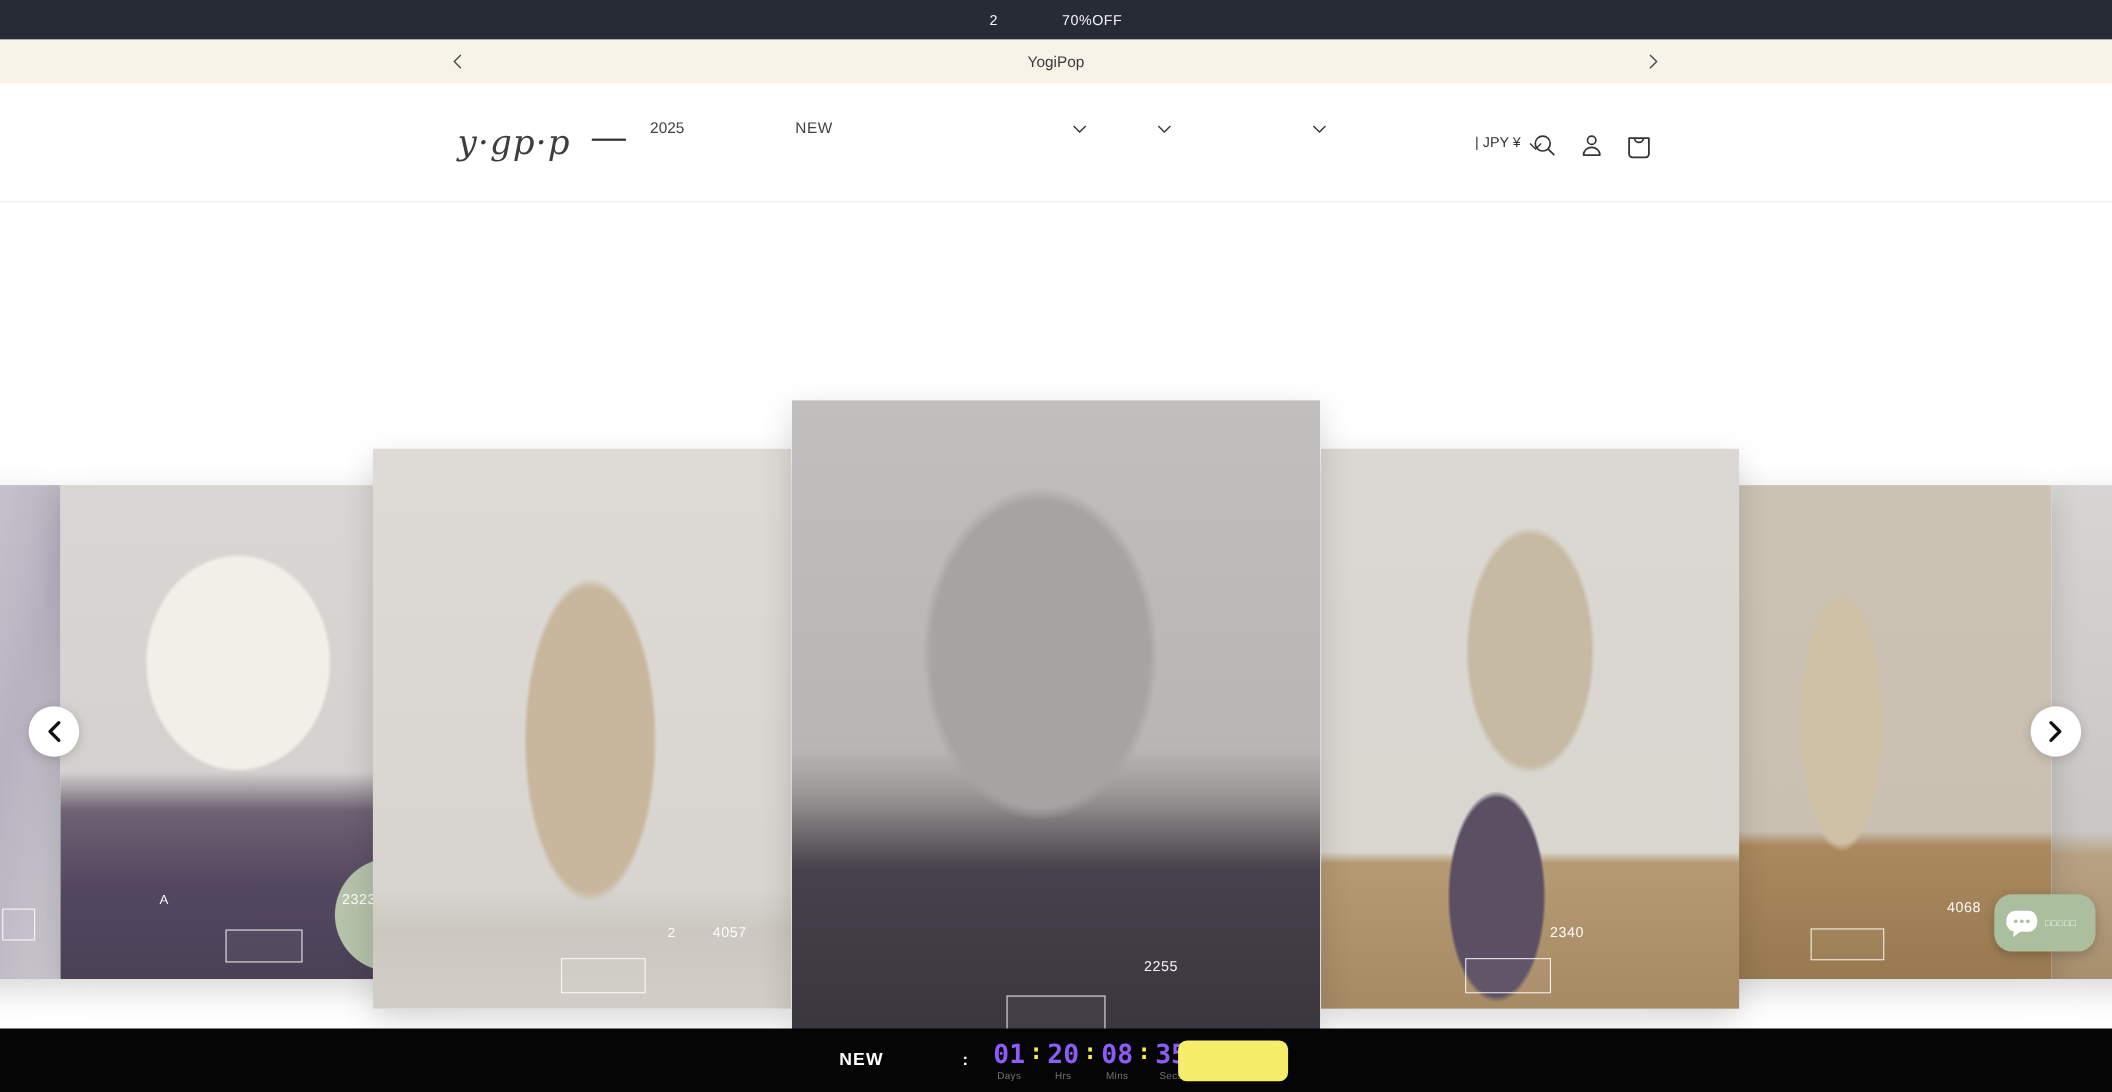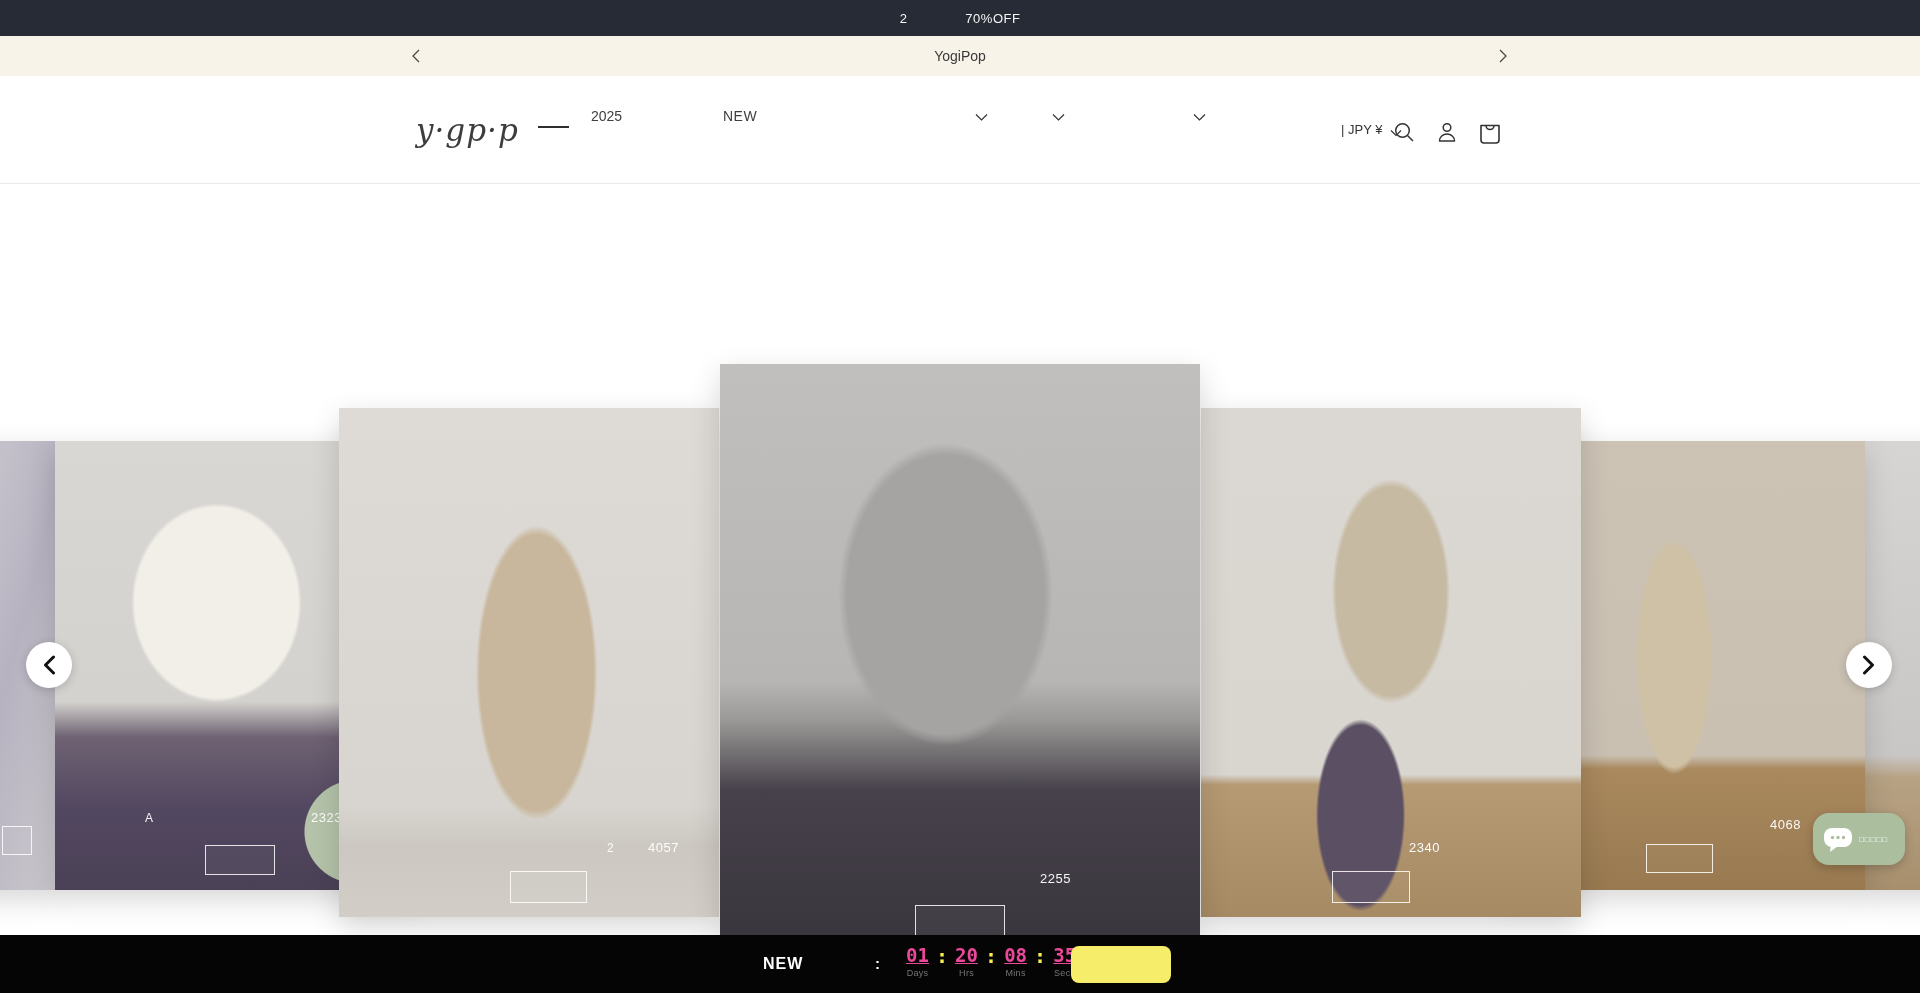--- a/index.html
+++ b/index.html
@@ -95,22 +95,22 @@
   .car-arrow.next { left:1846px; top:458px; }
 
   
   .promo-bar { position:absolute; left:0; top:935px; width:1920px; height:58px;
     background:#050505; z-index:10; color:#fff; }
   .promo-title { position:absolute; left:763px; top:20px; font-size:16px; font-weight:700;
     letter-spacing:1px; color:#fff; }
   .promo-sep { position:absolute; left:875px; top:20px; font-size:15px; font-weight:700; color:#fff; }
   .countdown { position:absolute; left:903px; top:11px; display:flex; align-items:flex-start; }
   .cd-unit { display:flex; flex-direction:column; align-items:center; width:29px; }
-  .cd-num { font-family:"DejaVu Sans Mono", monospace; font-weight:700; font-size:19px;
-    color:#ec4899; line-height:1.05;text-decoration:underline; }
+  .cd-num { font-family:"DejaVu Sans Mono", monospace; font-weight:700; font-size:24px;
+    color:#8b5cf6; line-height:1.05; }
   .cd-colon { font-family:"DejaVu Sans Mono", monospace; font-weight:700; font-size:20px;
     color:#f8ee4d; line-height:1.05; margin:0 4px; }
   .cd-label { font-size:9px; color:#767676; margin-top:2px; letter-spacing:.3px; }
   .promo-cta { position:absolute; left:1071px; top:11px; width:100px; height:37px;
     background:#f6ee6a; border:none; border-radius:8px; cursor:pointer; font-size:12px; color:#8b852f; }
 
   
   .chat-widget { position:absolute; left:1813px; top:813px; width:92px; height:52px;
     background:#abbf9e; border-radius:16px; z-index:11; display:flex; align-items:center;
     padding-left:10px; gap:6px; box-shadow:0 3px 10px rgba(0,0,0,.2); cursor:pointer; }

